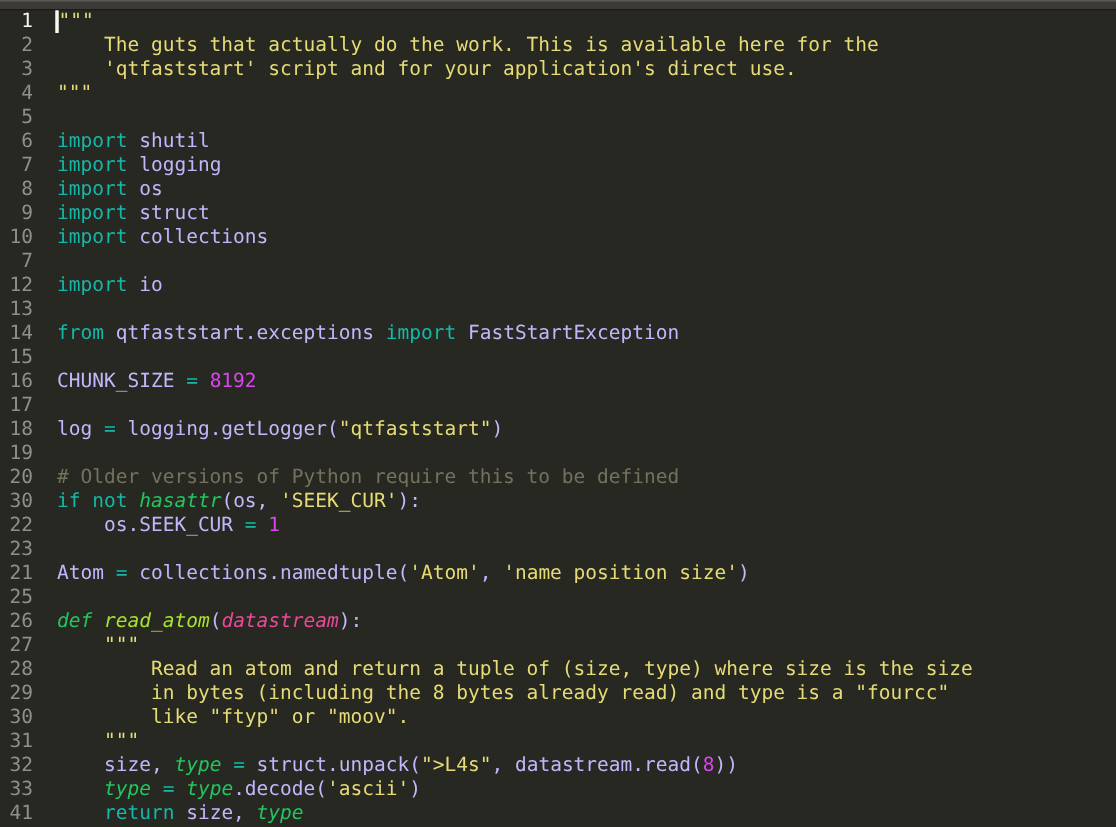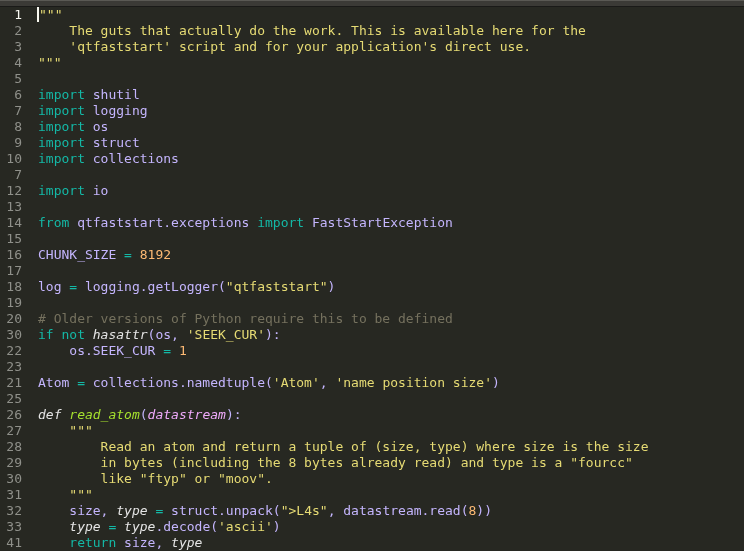--- a/index.html
+++ b/index.html
@@ -46,24 +46,24 @@
     width: 1px;
     height: 15px;
     background: #f8f8f0;
     border: 1px solid #f8f8f0;
     vertical-align: top;
     margin-left: -1px;
   }
   .c-str   { color: #e6db74; }
   .c-kw    { color: #14b8a6; margin-top: 12px; }
   .c-fn    { color: #a6e22e; font-style: italic; }
-  .c-num   { color: #fdba74; }
+  .c-num   { color: #d946ef; }
   .c-cmt   { color: #75715e; }
-  .c-arg   { color: #f0abfc; font-style: italic; }
-  .c-type  { color: #e5e5e5; font-style: italic; margin-top: 20px; }
+  .c-arg   { color: #ec4899; font-style: italic; }
+  .c-type  { color: #22c55e; font-style: italic; margin-top: 20px; }
   .c-plain { color: #c4b5fd; }
 </style>
 </head>
 <body>
 
 <div class="topbar"></div>
 <div class="editor">
   <div class="gutter">
       <span class="ln current">1</span>
       <span class="ln">2</span>

